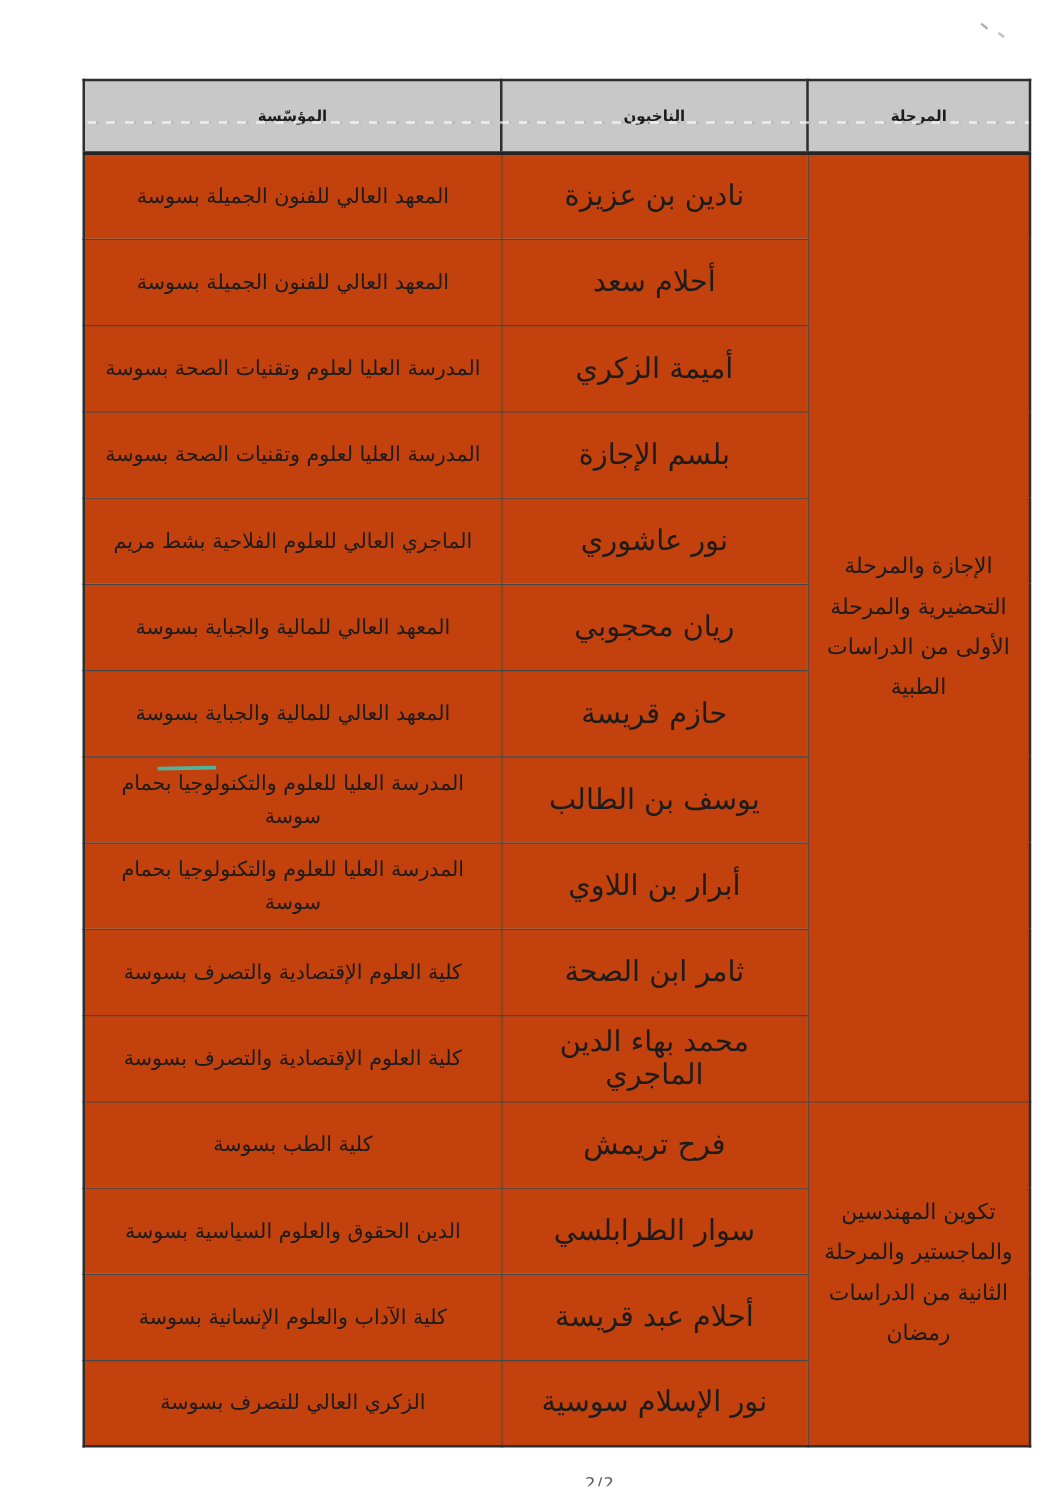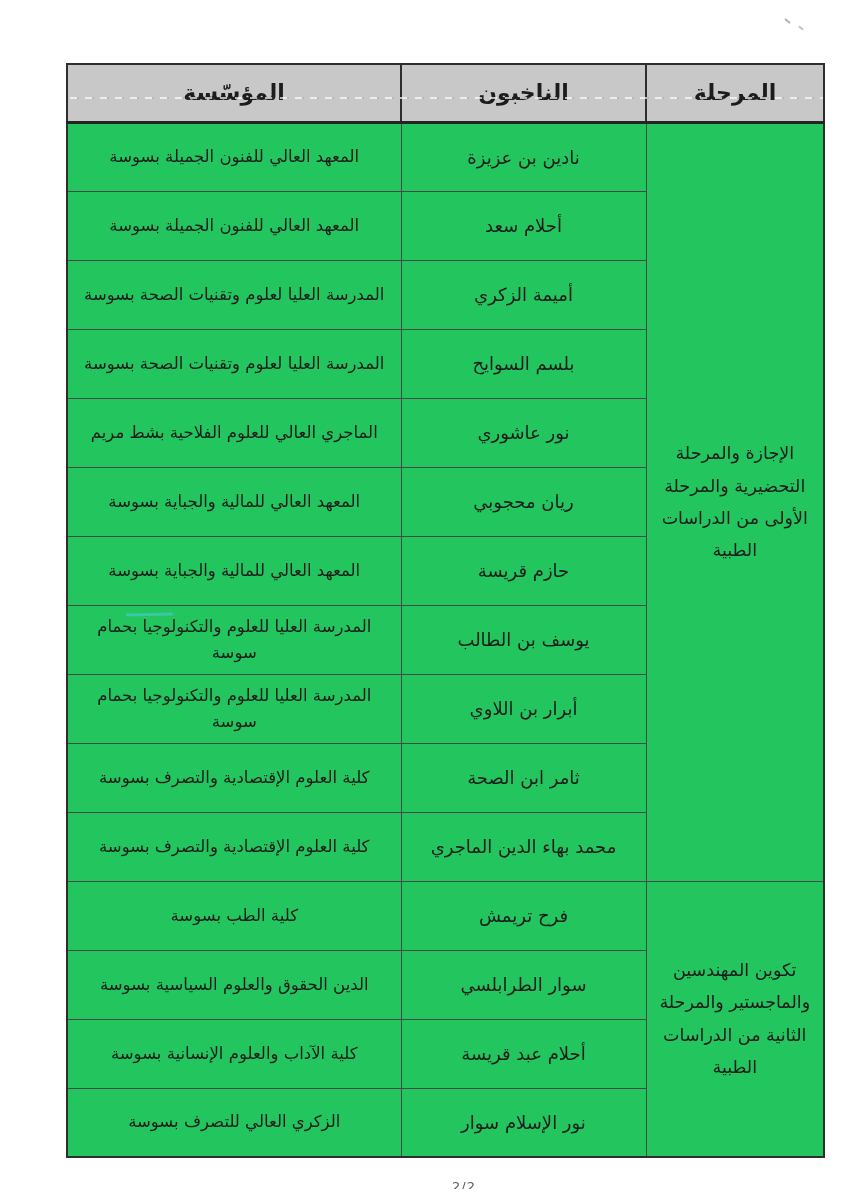--- a/index.html
+++ b/index.html
@@ -28,55 +28,55 @@
   .scan-mark.m2{left:798px;top:27px;width:6px;height:2px;transform:rotate(38deg);opacity:.6;}
   .teal-mark{position:absolute;left:126px;top:613px;width:47px;height:3px;
     background:var(--teal);opacity:.85;transform:rotate(-1.2deg);border-radius:1px;z-index:5;}
   .header-dots{
     position:absolute;left:70px;top:97px;width:753px;height:2px;z-index:4;
     background:repeating-linear-gradient(90deg, rgba(255,255,255,.85) 0 7px, rgba(120,120,120,.25) 7px 9px, transparent 9px 15px);
     opacity:.8;pointer-events:none;
   }
   .page-number-clip{
     position:absolute;left:452px;top:1176px;width:40px;height:13px;
-    overflow:hidden;direction:ltr;text-align:left;
+    overflow:hidden;direction:ltr;text-align:right;
   }
   .page-number-clip span{font-size:13px;color:#5c5c5c;letter-spacing:1px;}
 
   
   table.roster{
     position:absolute;top:63px;right:23px; 
     width:757px;
     border-collapse:collapse;
     table-layout:fixed;
     border:2.5px solid var(--border-dark);
   }
   col.c-stage{width:178px;}
   col.c-voter{width:245px;}
   col.c-inst{width:334px;}
 
   th{
     background:var(--header-bg);
     height:58px;
-    font-size:22px;
+    font-size:12px;
     font-weight:bold;
     text-align:center;
     vertical-align:middle;
     border:2px solid var(--border-dark);
     border-bottom:3px solid #242424;
     letter-spacing:.5px;
   }
   td{
     border:1.6px solid var(--border-mid);
     vertical-align:middle;
     text-align:center;
-    background:#22c55e;
+    background:#c2410c;
   }
   tbody tr{height:69px;}
-  td.voter-cell{font-size:18px;padding:4px 4px;}
+  td.voter-cell{font-size:23px;padding:4px 4px;}
   td.institution-cell{font-size:16.5px;padding:4px 12px;line-height:1.55;}
   td.stage-cell{padding:0 12px;}
   .stage-text{font-size:17.5px;line-height:1.85;text-align:center;}
 </style>
 </head>
 <body>
 
 <div class="sheet">
 
   <div class="scan-mark m1"></div>
@@ -105,21 +105,21 @@
         </tr>
         <tr>
           <td class="voter-cell">أحلام سعد</td>
           <td class="institution-cell">المعهد العالي للفنون الجميلة بسوسة</td>
         </tr>
         <tr>
           <td class="voter-cell">أميمة الزكري</td>
           <td class="institution-cell">المدرسة العليا لعلوم وتقنيات الصحة بسوسة</td>
         </tr>
         <tr>
-          <td class="voter-cell">بلسم السوايح</td>
+          <td class="voter-cell">بلسم الإجازة</td>
           <td class="institution-cell">المدرسة العليا لعلوم وتقنيات الصحة بسوسة</td>
         </tr>
         <tr>
           <td class="voter-cell">نور عاشوري</td>
           <td class="institution-cell">الماجري العالي للعلوم الفلاحية بشط مريم</td>
         </tr>
         <tr>
           <td class="voter-cell">ريان محجوبي</td>
           <td class="institution-cell">المعهد العالي للمالية والجباية بسوسة</td>
         </tr>
@@ -138,35 +138,35 @@
         <tr>
           <td class="voter-cell">ثامر ابن الصحة</td>
           <td class="institution-cell">كلية العلوم الإقتصادية والتصرف بسوسة</td>
         </tr>
         <tr>
           <td class="voter-cell">محمد بهاء الدين الماجري</td>
           <td class="institution-cell">كلية العلوم الإقتصادية والتصرف بسوسة</td>
         </tr>
         <tr>
           <td class="stage-cell" rowspan="4">
-            <div class="stage-text">تكوين المهندسين والماجستير والمرحلة الثانية من الدراسات الطبية</div>
+            <div class="stage-text">تكوين المهندسين والماجستير والمرحلة الثانية من الدراسات رمضان</div>
           </td>
           <td class="voter-cell">فرح تريمش</td>
           <td class="institution-cell">كلية الطب بسوسة</td>
         </tr>
         <tr>
           <td class="voter-cell">سوار الطرابلسي</td>
           <td class="institution-cell">الدين الحقوق والعلوم السياسية بسوسة</td>
         </tr>
         <tr>
           <td class="voter-cell">أحلام عبد قريسة</td>
           <td class="institution-cell">كلية الآداب والعلوم الإنسانية بسوسة</td>
         </tr>
         <tr>
-          <td class="voter-cell">نور الإسلام سوار</td>
+          <td class="voter-cell">نور الإسلام سوسية</td>
           <td class="institution-cell">الزكري العالي للتصرف بسوسة</td>
         </tr>
       </tbody>
   </table>
 
   <div class="header-dots"></div>
   <div class="teal-mark"></div>
 
   <div class="page-number-clip">
     <span>2/2</span>

